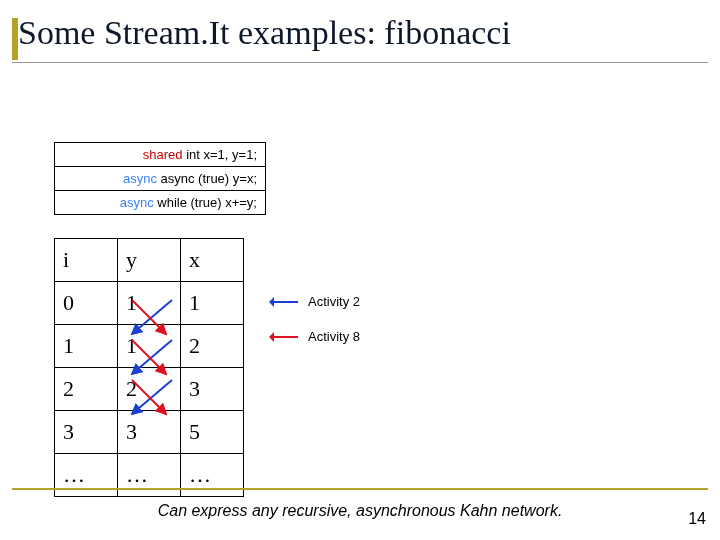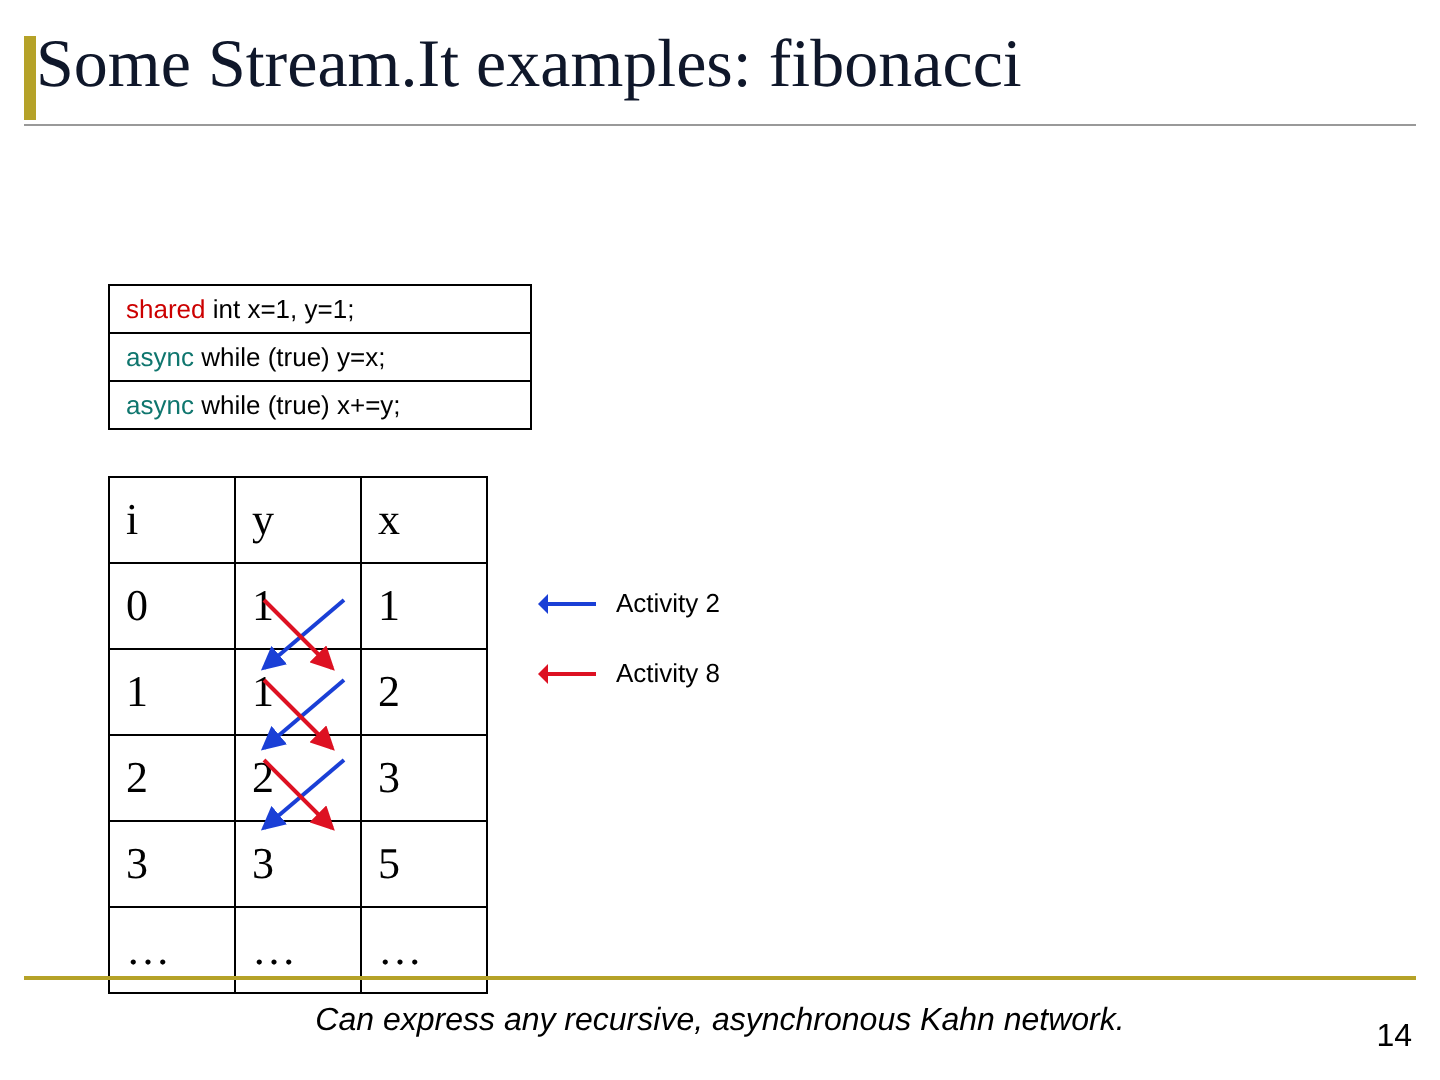--- a/index.html
+++ b/index.html
@@ -43,24 +43,25 @@
     top: 142px;
     width: 210px;
     border: 1px solid #000;
     font-family: Arial, Helvetica, sans-serif;
     font-size: 13px;
     background: #fff;
   }
   .codebox .row {
     padding: 4px 8px;
     border-bottom: 1px solid #000;
+    text-align: right;
   }
   .codebox .row:last-child { border-bottom: none; }
   .kw-shared { color: #c00; }
-  .kw-async { color: #0f766e; }
+  .kw-async { color: #3b82f6; }
 
   .tbl {
     position: absolute;
     left: 54px;
     top: 238px;
     border-collapse: collapse;
     font-size: 22px;
   }
   .tbl td {
     border: 1px solid #000;
@@ -132,21 +133,21 @@
 
 <div class="title-accent"></div>
 <div class="title">Some Stream.It examples: fibonacci</div>
 <div class="title-rule"></div>
 
 <div class="codebox">
   <div class="row">
     <span class="kw-shared">shared</span><span> int x=1, y=1;</span>
   </div>
   <div class="row">
-    <span class="kw-async">async</span><span> while (true) y=x;</span>
+    <span class="kw-async">async</span><span> async (true) y=x;</span>
   </div>
   <div class="row">
     <span class="kw-async">async</span><span> while (true)  x+=y;</span>
   </div>
 </div>
 
 <table class="tbl">
   <tbody>
       <tr>
     <td>i</td>

